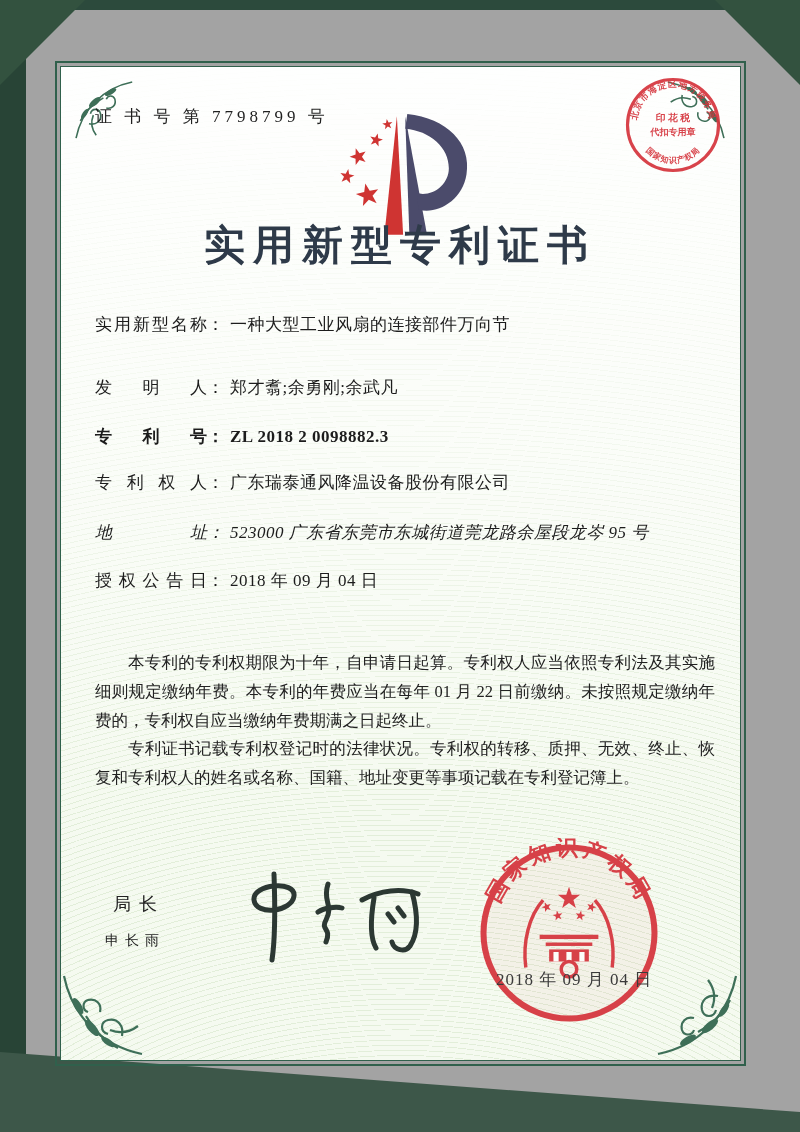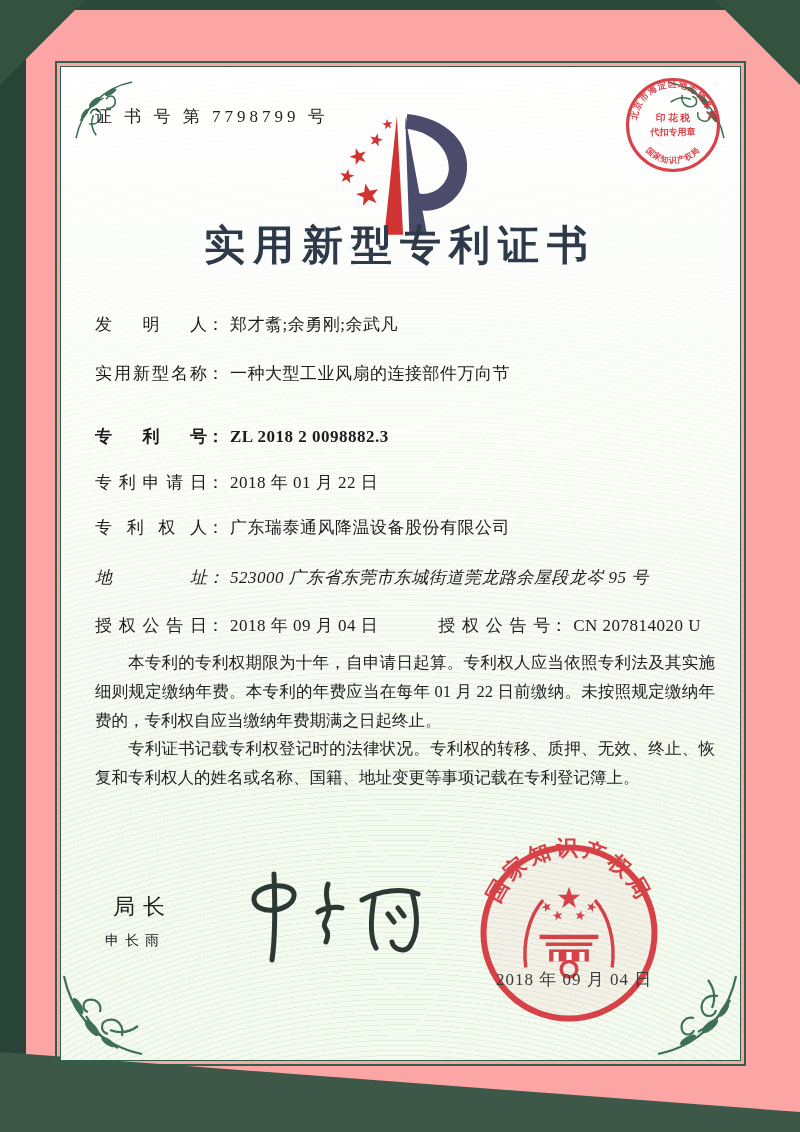--- a/index.html
+++ b/index.html
@@ -1,17 +1,17 @@
 <!DOCTYPE html>
 <html><head>
 <meta charset="utf-8">
 <style>
   html,body{margin:0;padding:0;}
   body{font-family:"Liberation Serif","DejaVu Serif",serif;}
-  .canvas{position:relative;width:800px;height:1132px;background:#fca5a5;overflow:hidden;}
+  .canvas{position:relative;width:800px;height:1132px;background:#a3a3a3;overflow:hidden;}
 
   
   .bk-top{position:absolute;left:0;top:0;width:800px;height:10px;background:#2c4a3c;z-index:1;}
   .bk-left{position:absolute;left:0;top:0;width:26px;height:1132px;background:#284436;z-index:1;}
   .bk-bottom{position:absolute;left:0;top:1052px;width:800px;height:80px;background:#3d5749;
              clip-path:polygon(0 0,100% 75%,100% 100%,0 100%);z-index:1;}
   .bk-tl{position:absolute;left:0;top:0;width:85px;height:85px;background:#33523f;
          clip-path:polygon(0 0,100% 0,0 100%);z-index:1;}
   .bk-tr{position:absolute;left:715px;top:0;width:85px;height:85px;background:#33523f;
          clip-path:polygon(0 0,100% 0,100% 100%);z-index:1;}
@@ -36,28 +36,28 @@
   .title{position:absolute;left:0;top:218px;width:800px;text-align:center;font-size:41px;
          font-weight:bold;letter-spacing:8px;color:#2e3a49;z-index:4;}
 
   .fields{position:absolute;left:95px;top:312px;width:625px;z-index:4;color:#1c1c1c;}
   .frow{font-size:17px;line-height:26px;white-space:nowrap;}
   .flabel{display:inline-block;width:112px;text-align:justify;text-align-last:justify;vertical-align:top;}
   .fcolon{display:inline-block;}
   .fvalue{margin-left:6px;letter-spacing:.5px;}
   .mb1{margin-bottom:37px;}.mb2{margin-bottom:23px;}.mb3{margin-bottom:20px;font-weight:bold;}
   .mb4{margin-bottom:19px;}.mb5{margin-bottom:24px;}.mb6{margin-bottom:22px;font-style:italic;}
-  .frow.twocol{display:flex;}
+  .frow.twocol{display:flex;flex-direction:column;}
   .fgroup2{margin-left:60px;}
 
   .body-text{position:absolute;left:95px;top:649px;width:620px;z-index:4;color:#222;
              font-size:16.5px;line-height:28.8px;text-align:justify;}
   .body-text p{margin:0;text-indent:2em;}
 
-  .sig-title{position:absolute;left:113px;top:892px;font-size:22px;letter-spacing:8px;color:#222;z-index:4;}
+  .sig-title{position:absolute;left:113px;top:892px;font-size:18px;letter-spacing:8px;color:#222;z-index:4;}
   .sig-name{position:absolute;left:105px;top:932px;font-size:14px;letter-spacing:6px;color:#222;z-index:4;}
   .sig-hand{position:absolute;left:242px;top:862px;z-index:5;}
 
   .tax-stamp{position:absolute;left:624px;top:76px;width:98px;height:98px;z-index:6;opacity:.92;}
   .big-seal{position:absolute;left:474px;top:838px;width:190px;height:190px;z-index:5;opacity:.93;}
   .seal-date{position:absolute;left:496px;top:968px;font-size:17px;letter-spacing:1px;color:#3a3a3a;z-index:6;}
 
   .footer{position:absolute;left:55px;top:1022px;width:687px;text-align:center;
           font-size:14px;letter-spacing:2px;color:#222;z-index:4;}
 </style>
@@ -150,44 +150,38 @@
         <use href="#star" transform="translate(35,43) scale(.85) rotate(-18)"></use>
         <use href="#star" transform="translate(52,27) scale(.66) rotate(14)"></use>
         <use href="#star" transform="translate(63,12) scale(.52) rotate(-8)"></use>
       </g>
     </svg>
   </div>
 
   <div class="title">实用新型专利证书</div>
 
   <div class="fields">
+    <div class="frow mb1">
+      <span class="flabel">实用新型名称</span><span class="fcolon">：</span><span class="fvalue">一种大型工业风扇的连接部件万向节</span>
+    </div>
     <div class="frow mb2">
       <span class="flabel">发明人</span><span class="fcolon">：</span><span class="fvalue">郑才翥;余勇刚;余武凡</span>
     </div>
-    <div class="frow mb1">
-      <span class="flabel">实用新型名称</span><span class="fcolon">：</span><span class="fvalue">一种大型工业风扇的连接部件万向节</span>
-    </div>
     <div class="frow mb3">
       <span class="flabel">专利号</span><span class="fcolon">：</span><span class="fvalue">ZL 2018 2 0098882.3</span>
-    </div>
-    <div class="frow mb4">
-      <span class="flabel">专利申请日</span><span class="fcolon">：</span><span class="fvalue">2018 年 01 月 22 日</span>
     </div>
     <div class="frow mb5">
       <span class="flabel">专利权人</span><span class="fcolon">：</span><span class="fvalue">广东瑞泰通风降温设备股份有限公司</span>
     </div>
     <div class="frow mb6">
       <span class="flabel">地址</span><span class="fcolon">：</span><span class="fvalue">523000 广东省东莞市东城街道莞龙路余屋段龙岑 95 号</span>
     </div>
     <div class="frow twocol">
       <div>
         <span class="flabel">授权公告日</span><span class="fcolon">：</span><span class="fvalue">2018 年 09 月 04 日</span>
-      </div>
-      <div class="fgroup2">
-        <span class="flabel">授权公告号</span><span class="fcolon">：</span><span class="fvalue">CN 207814020 U</span>
       </div>
     </div>
   </div>
 
   <div class="body-text">
     <p>本专利的专利权期限为十年，自申请日起算。专利权人应当依照专利法及其实施细则规定缴纳年费。本专利的年费应当在每年 01 月 22 日前缴纳。未按照规定缴纳年费的，专利权自应当缴纳年费期满之日起终止。</p>
     <p>专利证书记载专利权登记时的法律状况。专利权的转移、质押、无效、终止、恢复和专利权人的姓名或名称、国籍、地址变更等事项记载在专利登记簿上。</p>
   </div>
 
   <div class="sig-title">局长</div>

